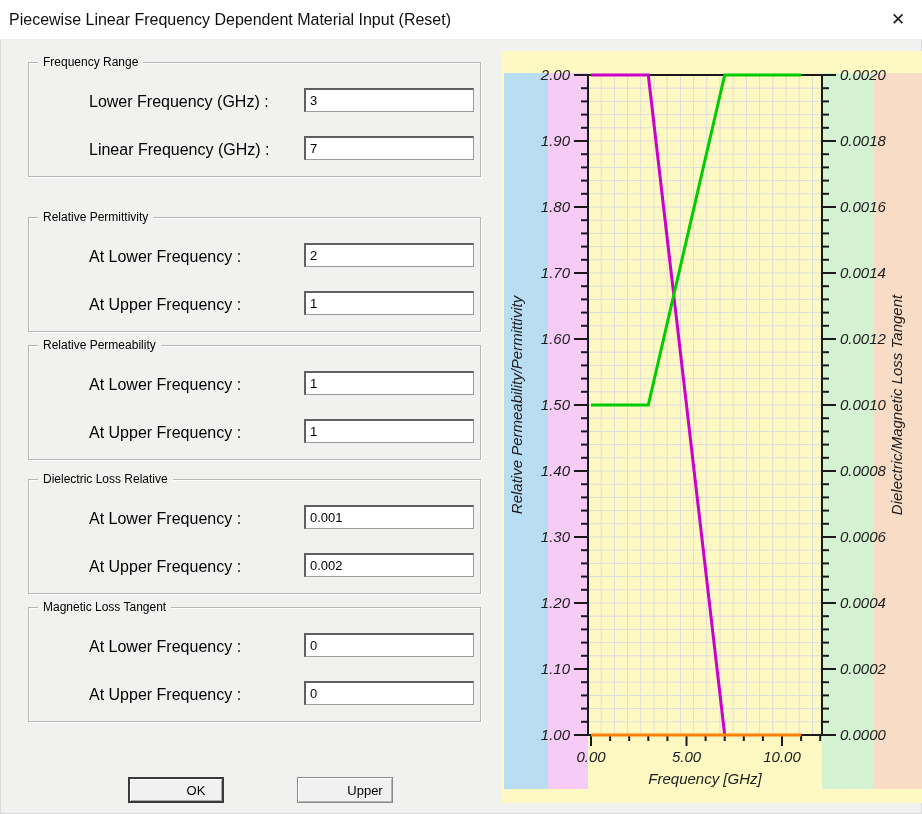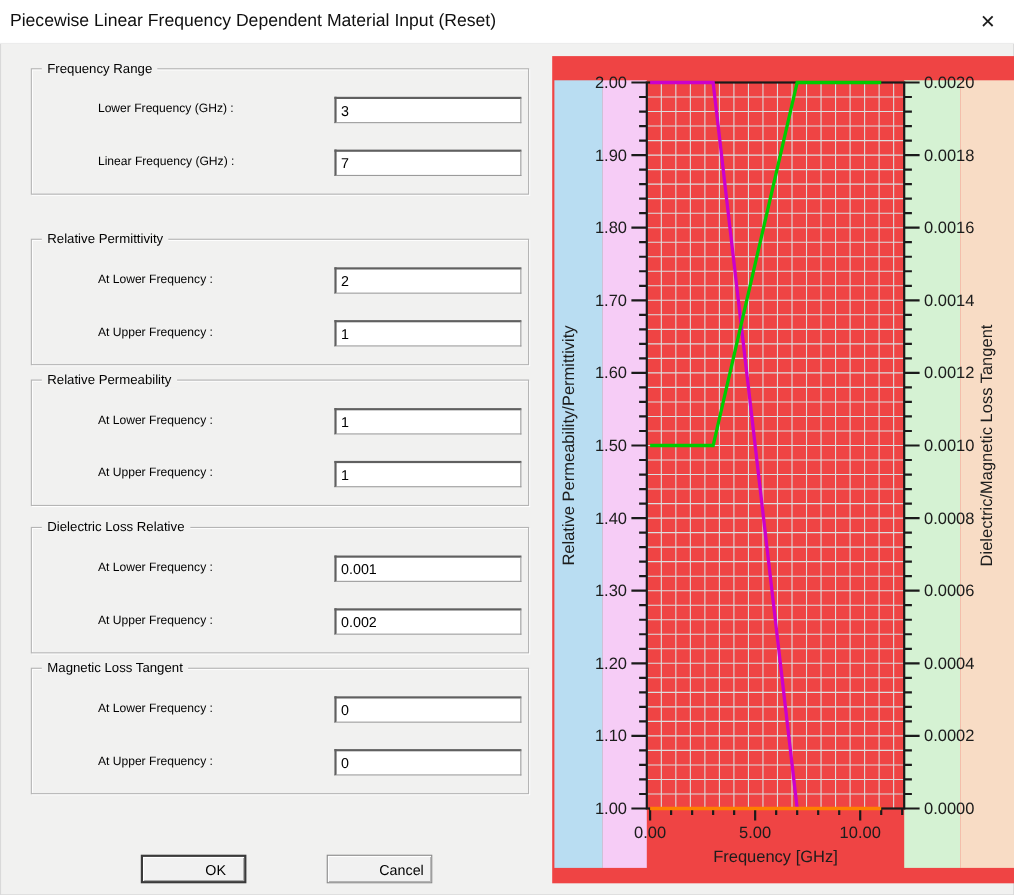--- a/index.html
+++ b/index.html
@@ -31,21 +31,21 @@
     box-shadow:1px 1px 0 rgba(255,255,255,.95), inset 1px 1px 0 rgba(255,255,255,.85);
   }
   .group-title {
     position:absolute; top:-8px; left:9px;
     background:#f1f1f0; padding:0 5px;
     font-size:12px; color:#000;
     white-space:nowrap;
   }
   .field-label {
     position:absolute; left:60px;
-    font-size:11px; color:#000; white-space:nowrap;
+    font-size:16px; color:#000; white-space:nowrap;
   }
   .field-input {
     position:absolute; left:275px; width:170px; height:24px;
     background:#ffffff; color:#000;
     border-top:2px solid #606060; border-left:2px solid #606060;
     border-right:1px solid #9b9b9b; border-bottom:1px solid #9b9b9b;
     font-family:"Liberation Sans", sans-serif;
     font-size:13px; padding:1px 4px; outline:none;
   }
   .row1-label { top:30px; } .row1-input { top:25px; }
@@ -62,21 +62,22 @@
     border:2px solid #3a3a3a;
     box-shadow: inset 1px 1px 0 #ffffff, inset -1px -1px 0 #a7a7a7;
   }
   .btn-normal {
     border:1px solid #8a8a8a;
     box-shadow: inset 1px 1px 0 #ffffff, inset -1px -1px 0 #b3b3b3;
   }
   
   .chart-panel {
     position:absolute; left:502px; top:51px; width:420px; height:752px;
-    background:#ef4444;
+    background:#fef9c3;
+    font-style:italic;
   }
 </style>
 </head>
 <body>
 
 <div class="titlebar">
   <span class="title">Piecewise Linear Frequency Dependent Material Input (Reset)</span>
   <div class="close-btn">
     <span>✕</span>
   </div>
@@ -119,21 +120,21 @@
   <span class="field-label row1-label">At Lower Frequency :</span>
   <input class="field-input row1-input" value="0" style="">
   <span class="field-label row2-label">At Upper Frequency :</span>
   <input class="field-input row2-input" value="0" style="">
 </div>
 
 <div class="btn btn-default" style="left:128px;">
   <span>OK</span>
 </div>
 <div class="btn btn-normal" style="left:297px;">
-  <span>Cancel</span>
+  <span>Upper</span>
 </div>
 
 <div class="chart-panel" id="chart"><svg width="420" height="752" viewBox="0 0 420 752">
       <rect x="2" y="22" width="44" height="716" fill="#b9ddf2"></rect>
       <rect x="46" y="22" width="40" height="716" fill="#f6ccf6"></rect>
       <rect x="320" y="22" width="51" height="716" fill="#d5f2d3"></rect>
       <rect x="371" y="22" width="49" height="716" fill="#f8dcc5"></rect>
       <g stroke="#dcdcdc" stroke-width="1">
         <line x1="86" y1="24" x2="86" y2="684"></line>
         <line x1="99.2" y1="24" x2="99.2" y2="684"></line>

